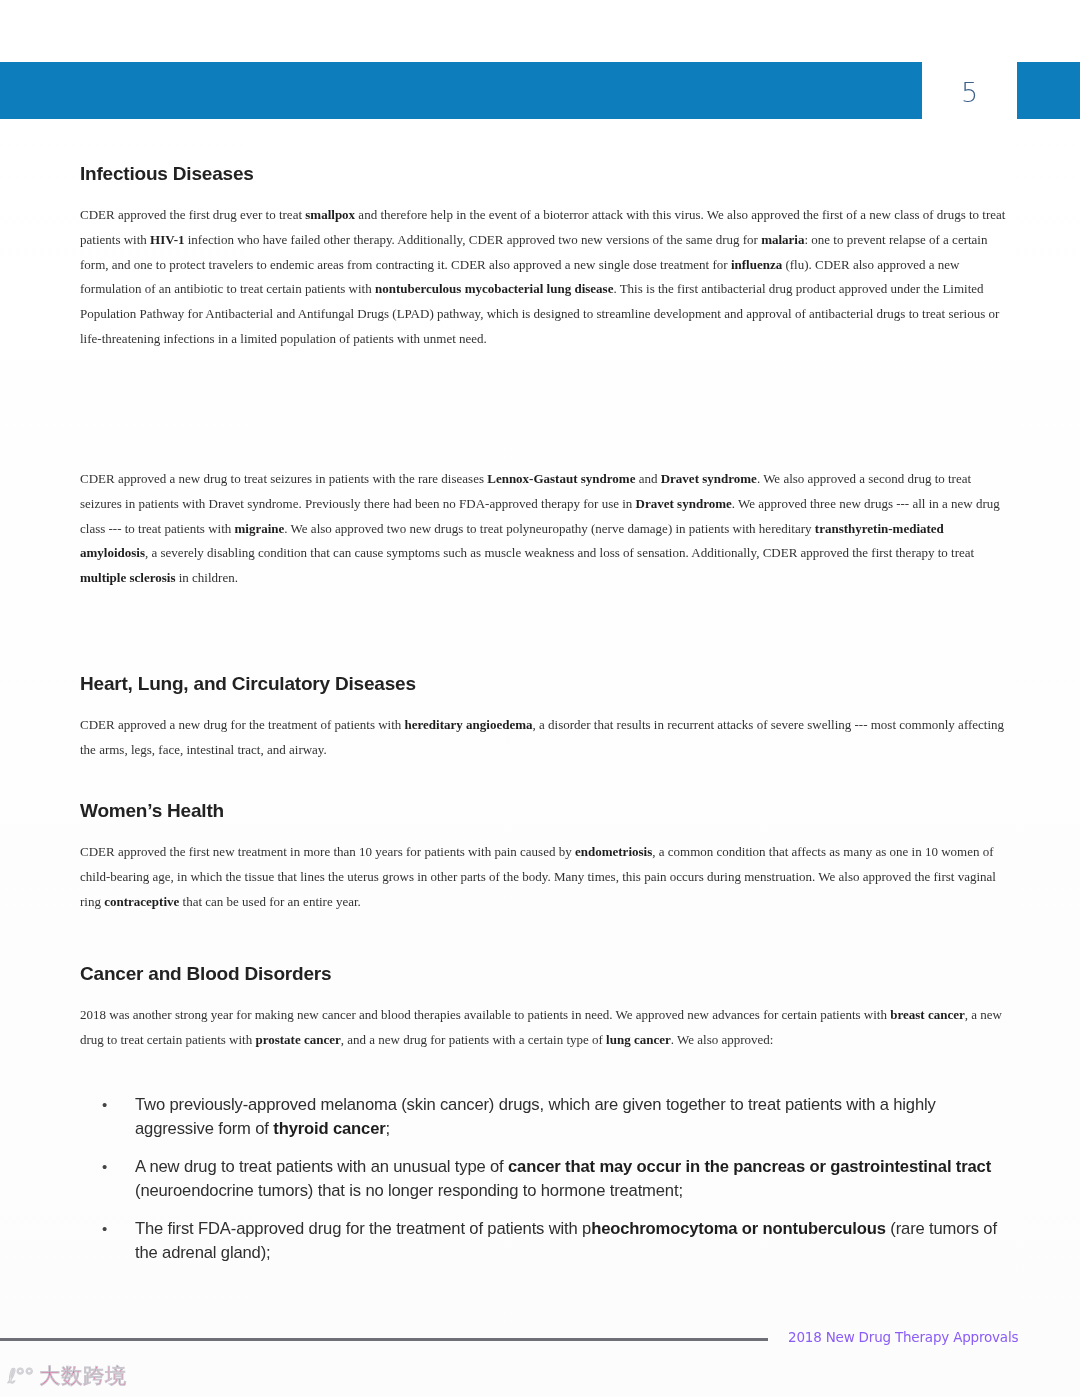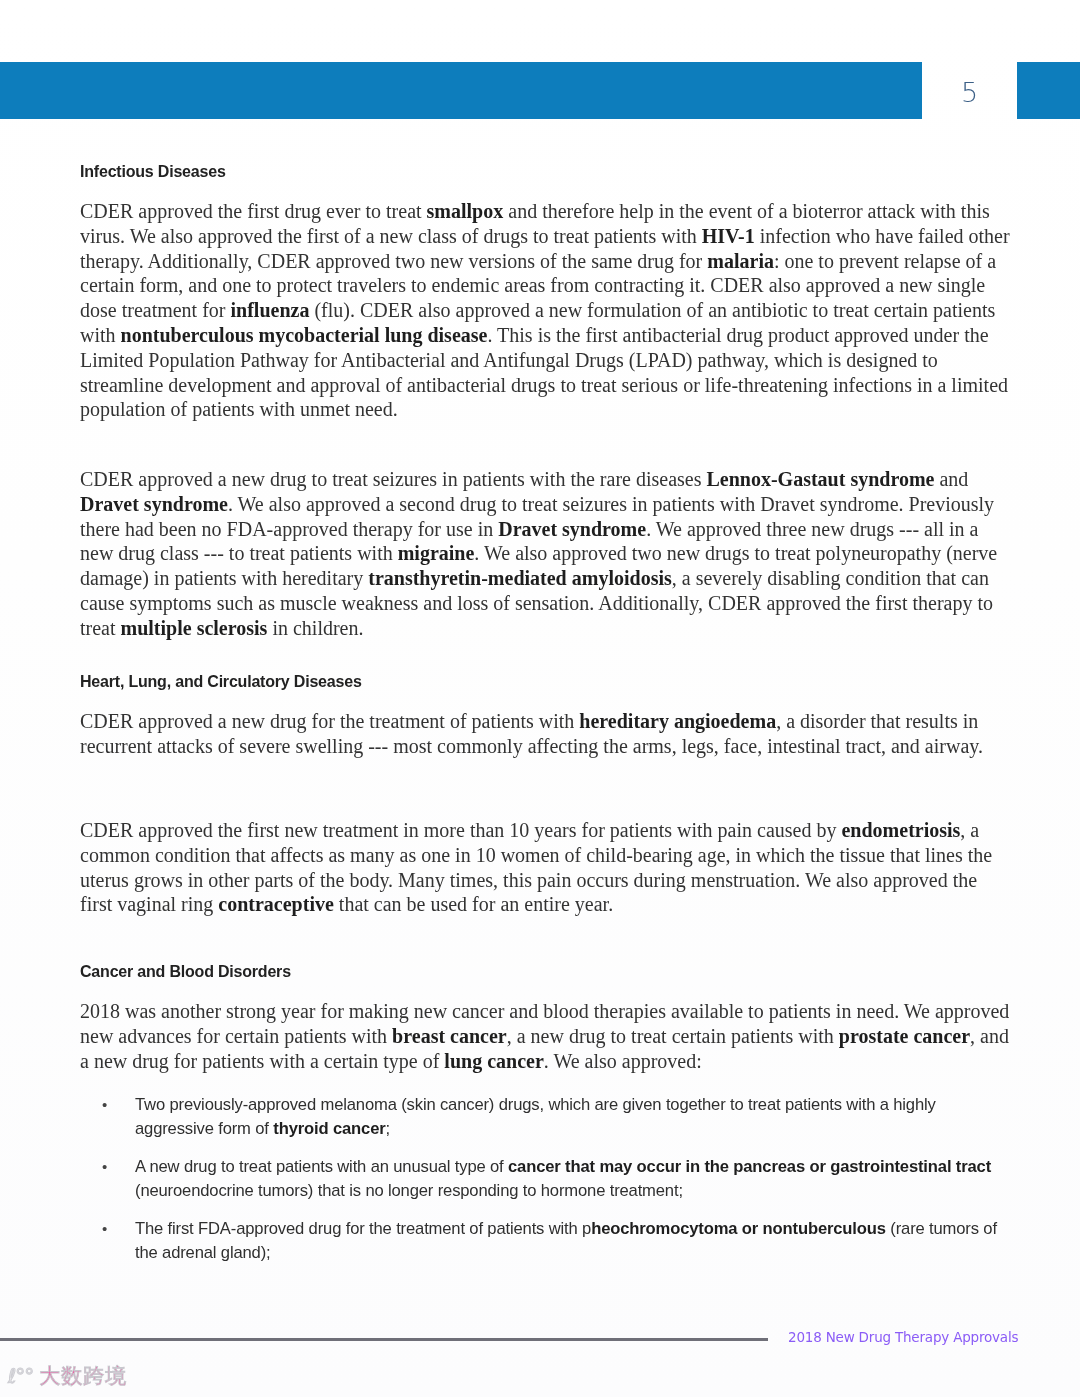--- a/index.html
+++ b/index.html
@@ -45,28 +45,28 @@
     }
     .content {
       position: absolute;
       left: 80px;
       top: 160px;
       width: 930px;
     }
     .section-heading {
       font-family: "Liberation Sans", sans-serif;
       font-weight: bold;
-      font-size: 16px;
+      font-size: 19px;
       color: #222222;
       margin: 0;
       letter-spacing: -0.2px;
     }
     .section-body {
       font-family: "Liberation Serif", serif;
-      font-size: 20px;
+      font-size: 13px;
       line-height: 24.8px;
       color: #333333;
       margin: 0;
     }
     .section-body b, .bullet-text b {
       font-weight: bold;
       color: #1e1e1e;
     }
     #sec-0 .section-heading { margin-top: 3px; }
     .section { position: absolute; left: 0; width: 930px; }
@@ -158,20 +158,21 @@
   <div class="section" id="sec-1" style="top:289px;">
     <p class="section-body" style="margin-top:18px;">CDER approved a new drug to treat seizures in patients with the rare diseases <b>Lennox-Gastaut syndrome</b> and <b>Dravet syndrome</b>. We also approved a second drug to treat seizures in patients with Dravet syndrome. Previously there had been no FDA-approved therapy for use in <b>Dravet syndrome</b>. We approved three new drugs --- all in a new drug class --- to treat patients with <b>migraine</b>. We also approved two new drugs to treat polyneuropathy (nerve damage) in patients with hereditary <b>transthyretin-mediated amyloidosis</b>, a severely disabling condition that can cause symptoms such as muscle weakness and loss of sensation. Additionally, CDER approved the first therapy to treat <b>multiple sclerosis</b> in children.</p>
   </div>
 
   <div class="section" id="sec-2" style="top:513px;">
     <h2 class="section-heading">Heart, Lung, and Circulatory Diseases</h2>
     <p class="section-body" style="margin-top:18px;">CDER approved a new drug for the treatment of patients with <b>hereditary angioedema</b>, a disorder that results in recurrent attacks of severe swelling --- most commonly affecting the arms, legs, face, intestinal tract, and airway.</p>
   </div>
 
   <div class="section" id="sec-3" style="top:640px;">
+    <h2 class="section-heading">Women’s Health</h2>
     <p class="section-body" style="margin-top:18px;">CDER approved the first new treatment in more than 10 years for patients with pain caused by <b>endometriosis</b>, a common condition that affects as many as one in 10 women of child-bearing age, in which the tissue that lines the uterus grows in other parts of the body. Many times, this pain occurs during menstruation. We also approved the first vaginal ring <b>contraceptive</b> that can be used for an entire year.</p>
   </div>
 
   <div class="section" id="sec-4" style="top:803px;">
     <h2 class="section-heading">Cancer and Blood Disorders</h2>
     <p class="section-body" style="margin-top:18px;">2018 was another strong year for making new cancer and blood therapies available to patients in need. We approved new advances for certain patients with <b>breast cancer</b>, a new drug to treat certain patients with <b>prostate cancer</b>, and a new drug for patients with a certain type of <b>lung cancer</b>. We also approved:</p>
   </div>
 
   <ul class="bullets" style="top:933px;">
     <li class="bullet-item">

